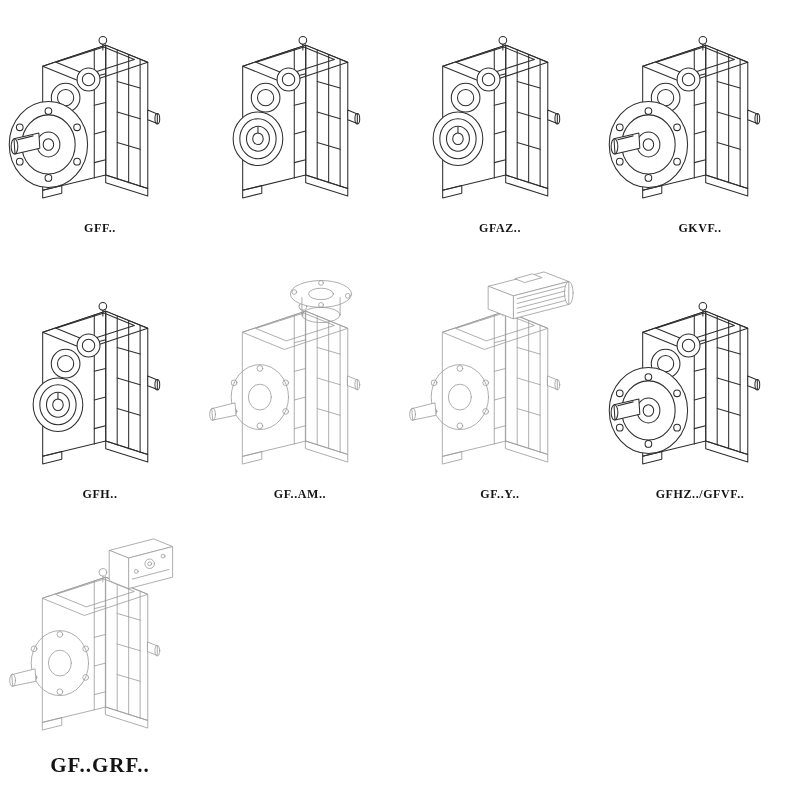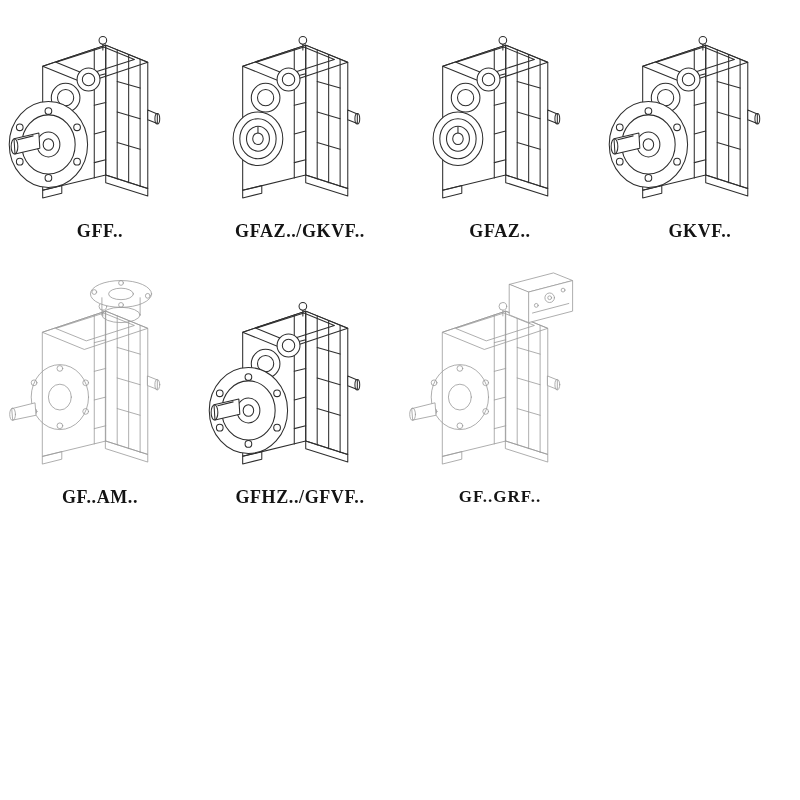--- a/index.html
+++ b/index.html
@@ -18,24 +18,24 @@
   figure.cell{
     margin:0;position:relative;
     display:flex;flex-direction:column;align-items:center;justify-content:flex-start;
     padding-top:5px;
   }
   .draw{width:192px;height:214px;flex:0 0 auto;display:block}
   svg.solid{stroke:#2e2e2e;stroke-width:1.1;fill:none;stroke-linejoin:round;stroke-linecap:round}
   svg.ghost{stroke:#9b9b9b;stroke-width:0.85;fill:none;stroke-linejoin:round;stroke-linecap:round}
   .caption{
     margin-top:2px;
-    font-weight:700;font-size:18px;letter-spacing:.6px;color:#141414;
+    font-weight:700;font-size:12px;letter-spacing:.6px;color:#141414;
     text-align:center;line-height:1.2;
   }
-  .caption-lg{font-size:17px;letter-spacing:1px}
+  .caption-lg{font-size:21px;letter-spacing:1px}
   .cell-outlined{outline:1px solid #c9c9c9;outline-offset:-1px}
   .defs-holder{position:absolute;width:0;height:0;overflow:hidden}
 </style>
 </head>
 <body>
 
 <div class="defs-holder" aria-hidden="true">
 <svg xmlns="http://www.w3.org/2000/svg" width="0" height="0">
   <defs>
     <g id="g-body">
@@ -178,52 +178,67 @@
     </svg>
     <figcaption class="caption">GFF..</figcaption>
   </figure>
 
   <figure class="cell">
     <svg class="draw solid" viewBox="0 0 200 224" role="img">
       <use href="#g-body"></use>
         <use href="#g-bearings"></use>
         <use href="#g-bore"></use>
     </svg>
-    <figcaption class="caption">GFAZ../GKVF..</figcaption>
   </figure>
 
   <figure class="cell">
     <svg class="draw solid" viewBox="0 0 200 224" role="img">
       <use href="#g-body"></use>
         <use href="#g-bearings"></use>
         <use href="#g-bore"></use>
     </svg>
     <figcaption class="caption">GFAZ..</figcaption>
   </figure>
 
   <figure class="cell">
     <svg class="draw solid" viewBox="0 0 200 224" role="img">
       <use href="#g-body"></use>
         <use href="#g-bearings"></use>
         <use href="#g-flange"></use>
     </svg>
     <figcaption class="caption">GKVF..</figcaption>
   </figure>
 
+  <figure class="cell">
+    <svg class="draw solid" viewBox="0 0 200 224" role="img">
+      <use href="#g-body"></use>
+        <use href="#g-bearings"></use>
+        <use href="#g-bore"></use>
+    </svg>
+    <figcaption class="caption">GFH..</figcaption>
+  </figure>
 
 
   <figure class="cell">
     <svg class="draw ghost" viewBox="0 0 200 224" role="img">
       <use href="#g-body"></use>
         <use href="#g-ghostface"></use>
         <use href="#g-amflange"></use>
     </svg>
     <figcaption class="caption">GF..AM..</figcaption>
   </figure>
 
+  <figure class="cell">
+    <svg class="draw ghost" viewBox="0 0 200 224" role="img">
+      <use href="#g-body"></use>
+        <use href="#g-ghostface"></use>
+        <use href="#g-motor"></use>
+    </svg>
+    <figcaption class="caption">GF..Y..</figcaption>
+  </figure>
 
   <figure class="cell">
     <svg class="draw solid" viewBox="0 0 200 224" role="img">
       <use href="#g-body"></use>
         <use href="#g-bearings"></use>
         <use href="#g-flange"></use>
     </svg>
     <figcaption class="caption">GFHZ../GFVF..</figcaption>
   </figure>
 

